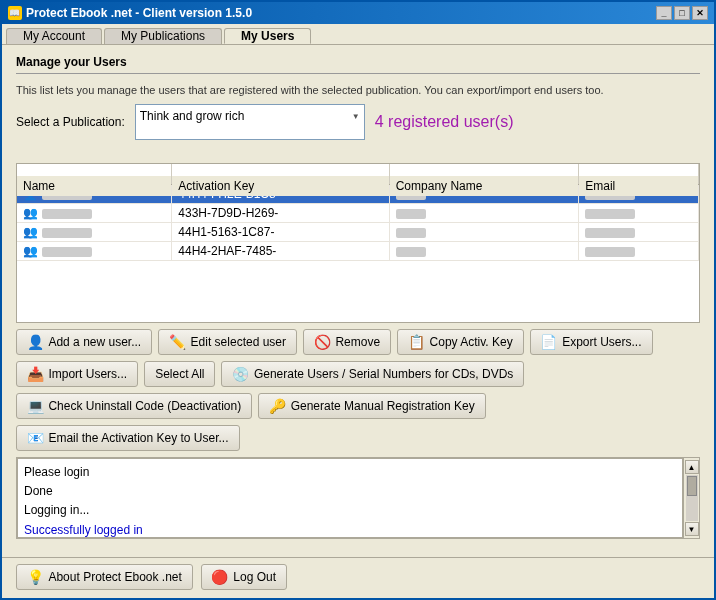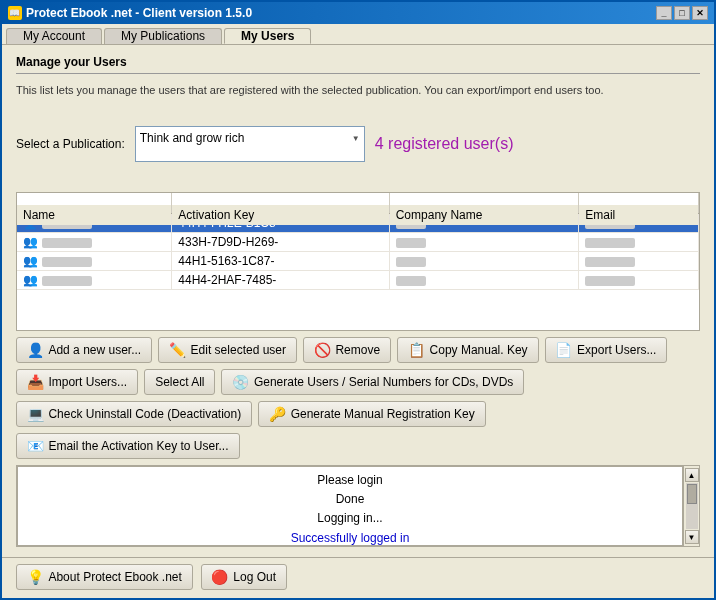--- a/index.html
+++ b/index.html
@@ -8,43 +8,43 @@
     .title-bar { background: linear-gradient(to right, #0054a6, #2b88d8); color: white; height: 22px; display: flex; align-items: center; padding: 0 6px; font-size: 11px; font-weight: bold; justify-content: space-between; }
     .title-bar-left { display: flex; align-items: center; gap: 4px; }
     .title-icon { width: 14px; height: 14px; background: #ffcc00; border-radius: 2px; font-size: 9px; display: flex; align-items: center; justify-content: center; color: #000; }
     .title-controls { display: flex; gap: 2px; }
     .title-btn { width: 16px; height: 14px; background: #d0d0d0; border: 1px solid #999; font-size: 9px; cursor: pointer; display: flex; align-items: center; justify-content: center; color: #000; }
     .tab-bar { background: #ece9d8; display: flex; padding: 4px 4px 0 4px; border-bottom: 1px solid #aca899; }
     .tab { padding: 0 16px; border: 1px solid #aca899; border-bottom: none; background: #d4d0c8; cursor: pointer; margin-right: 2px; border-radius: 3px 3px 0 0; font-size: 12px; }
     .tab.active { background: #ece9d8; font-weight: bold; z-index: 1; border-bottom: 1px solid #ece9d8; }
     .content { flex: 1; padding: 10px 14px; display: flex; flex-direction: column; gap: 6px; overflow: hidden; }
     .section-title { font-size: 12px; font-weight: bold; color: #000; padding-bottom: 4px; border-bottom: 1px solid #999; margin-bottom: 4px; }
-    .description { font-size: 11px; color: #333; margin-bottom: 24px; }
-    .pub-row { display: flex; align-items: center; gap: 10px; margin-bottom: 24px; }
+    .description { font-size: 11px; color: #333; margin-bottom: 2px; }
+    .pub-row { display: flex; align-items: center; gap: 10px; margin-bottom: 17px; }
     .pub-label { font-size: 12px; }
     .pub-select { height: 36px; width: 230px; border: 1px solid #7f9db9; background: white; padding: 16px 4px; font-size: 12px; display: flex; align-items: flex-end; justify-content: space-between; cursor: pointer; }
     .pub-select-inner { display: flex; align-items: center; justify-content: space-between; width: 100%; }
     .dropdown-arrow { font-size: 8px; color: #555; }
     .registered-count { font-size: 16px; color: #a21caf; }
     .table-container { border: 1px solid #aca899; background: white; flex: 1; overflow-y: auto; min-height: 120px; max-height: 160px; }
     .table { width: 100%; border-collapse: collapse; }
     .table th { background: #ece9d8; border-bottom: 1px solid #aca899; border-right: 1px solid #d0ccc0; padding: 3px 6px; text-align: left; font-size: 12px; font-weight: normal; position: sticky; top: 12px; }
     .table td { border-bottom: 1px solid #e8e4dc; border-right: 1px solid #e8e4dc; padding: 2px 6px; vertical-align: middle; }
     .table tr.selected td { background: #316ac5; color: white; }
     .blurred { background: #ccc; color: #ccc; border-radius: 2px; display: inline-block; min-width: 50px; height: 10px; vertical-align: middle; }
     .blurred-sm { background: #ccc; color: #ccc; border-radius: 2px; display: inline-block; min-width: 30px; height: 10px; vertical-align: middle; }
     .btn-row { display: flex; gap: 6px; flex-wrap: wrap; }
     .btn { height: 26px; border: 1px solid #aca899; background: linear-gradient(to bottom, #f4f2ec, #ddd9cc); padding: 0 10px; cursor: pointer; display: flex; align-items: center; gap: 4px; font-size: 12px; border-radius: 3px; white-space: nowrap; }
     .btn-icon { font-size: 14px; }
     .log-area { border: 1px solid #aca899; background: white; padding: 4px 6px; height: 80px; overflow-y: auto; font-size: 11px; line-height: 1.6; }
     .log-normal { color: #000; }
     .log-highlight { color: #0000cc; }
     .bottom-bar { display: flex; gap: 8px; padding: 6px 14px 8px; background: #ece9d8; border-top: 1px solid #aca899; }
     .scrollbar-right { width: 16px; background: #ece9d8; border-left: 1px solid #aca899; display: flex; flex-direction: column; align-items: center; justify-content: space-between; padding: 2px 0; }
-    .log-row { display: flex; border: 1px solid #aca899; text-align: center; }
+    .log-row { display: flex; border: 1px solid #aca899; }
     .log-area-wrap { flex: 1; }
     .scroll-btn { width: 14px; height: 14px; background: linear-gradient(to bottom, #f4f2ec, #ddd9cc); border: 1px solid #aca899; display: flex; align-items: center; justify-content: center; font-size: 8px; cursor: pointer; }
     .scroll-track { flex: 1; background: #d4d0c8; width: 12px; margin: 1px 0; }
     .scroll-thumb { background: #b0aca0; width: 10px; height: 20px; margin: 1px; border: 1px solid #888; }
   </style>
 </head>
 <body>
 
 <div class="window">
 
@@ -128,21 +128,21 @@
       <button class="btn">
         <span class="btn-icon">✏️</span>
         <span>Edit selected user</span>
       </button>
       <button class="btn">
         <span class="btn-icon">🚫</span>
         <span>Remove</span>
       </button>
       <button class="btn">
         <span class="btn-icon">📋</span>
-        <span>Copy Manual. Key</span>
+        <span>Copy Activ. Key</span>
       </button>
       <button class="btn">
         <span class="btn-icon">📄</span>
         <span>Export Users...</span>
       </button>
     </div>
 
     <div class="btn-row">
       <button class="btn">
         <span class="btn-icon">📥</span>

